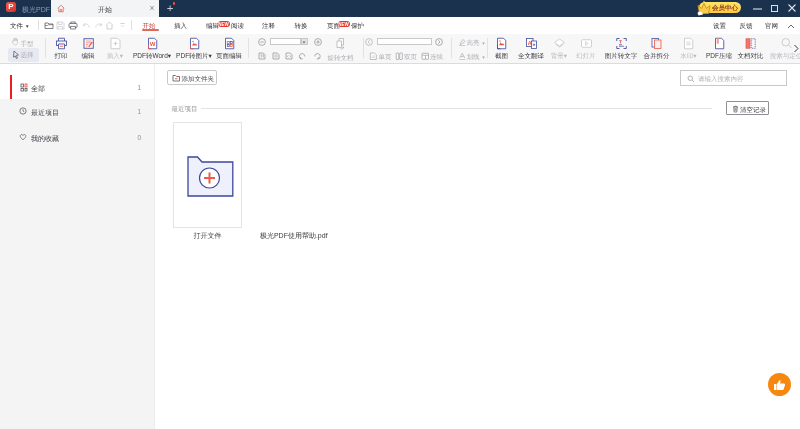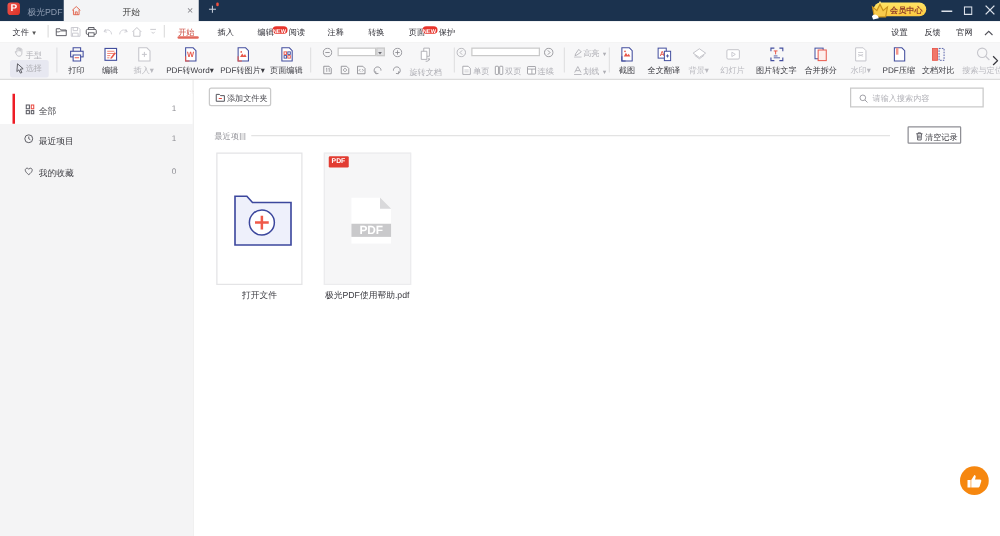--- a/index.html
+++ b/index.html
@@ -441,29 +441,20 @@
 
   <div class="abs card" id="card1">
     <svg class="abs" style="left:13px;top:33px" width="47" height="41" viewBox="0 0 47 41">
       <path d="M1 1 H10.5 L15 6 H45.8 V40 H1 Z" fill="#eef0fb" stroke="#3c479d" stroke-width="1.3"></path>
       <circle cx="22.5" cy="22" r="10" fill="#fff" stroke="#3c479d" stroke-width="1.2"></circle>
       <path d="M22.5 16.5 V27.5 M17 22 H28" stroke="#ef5a49" stroke-width="2"></path>
     </svg>
   </div>
   <div class="abs cardlbl" style="left:173px;width:69px">打开文件</div>
 
-  <div class="abs card" id="card2">
-    <div class="abs" id="pdfbadge">PDF</div>
-    <svg class="abs" id="pdfpage" width="32" height="37" viewBox="0 0 32 37">
-      <path d="M0 0 H23 L32 9 V37 H0 Z" fill="#fff"></path>
-      <path d="M23 0 L32 9 H23 Z" fill="#d9d9db"></path>
-      <rect x="0" y="21" width="32" height="10.5" fill="#c9c9cb"></rect>
-      <text x="16" y="29.5" font-size="9.5" font-weight="bold" fill="#fff" text-anchor="middle" font-family="Liberation Sans">PDF</text>
-    </svg>
-  </div>
   <div class="abs cardlbl" style="left:259px;width:69.5px">极光PDF使用帮助.pdf</div>
 </div>
 
 <div class="abs" id="fab">
   <svg class="abs" style="left:5px;top:5.5px" width="13" height="12" viewBox="0 0 26 24">
     <path d="M2 10 H7 V22 H2 Z M8 22 V10 L13 2 C14.5 2 15.5 3.5 15 5.5 L14 9 H22 C23.5 9 24.5 10.5 24 12 L21.5 20 C21 21.5 20 22 18.5 22 Z" fill="#fff"></path>
   </svg>
 </div>
 
 </body></html>

